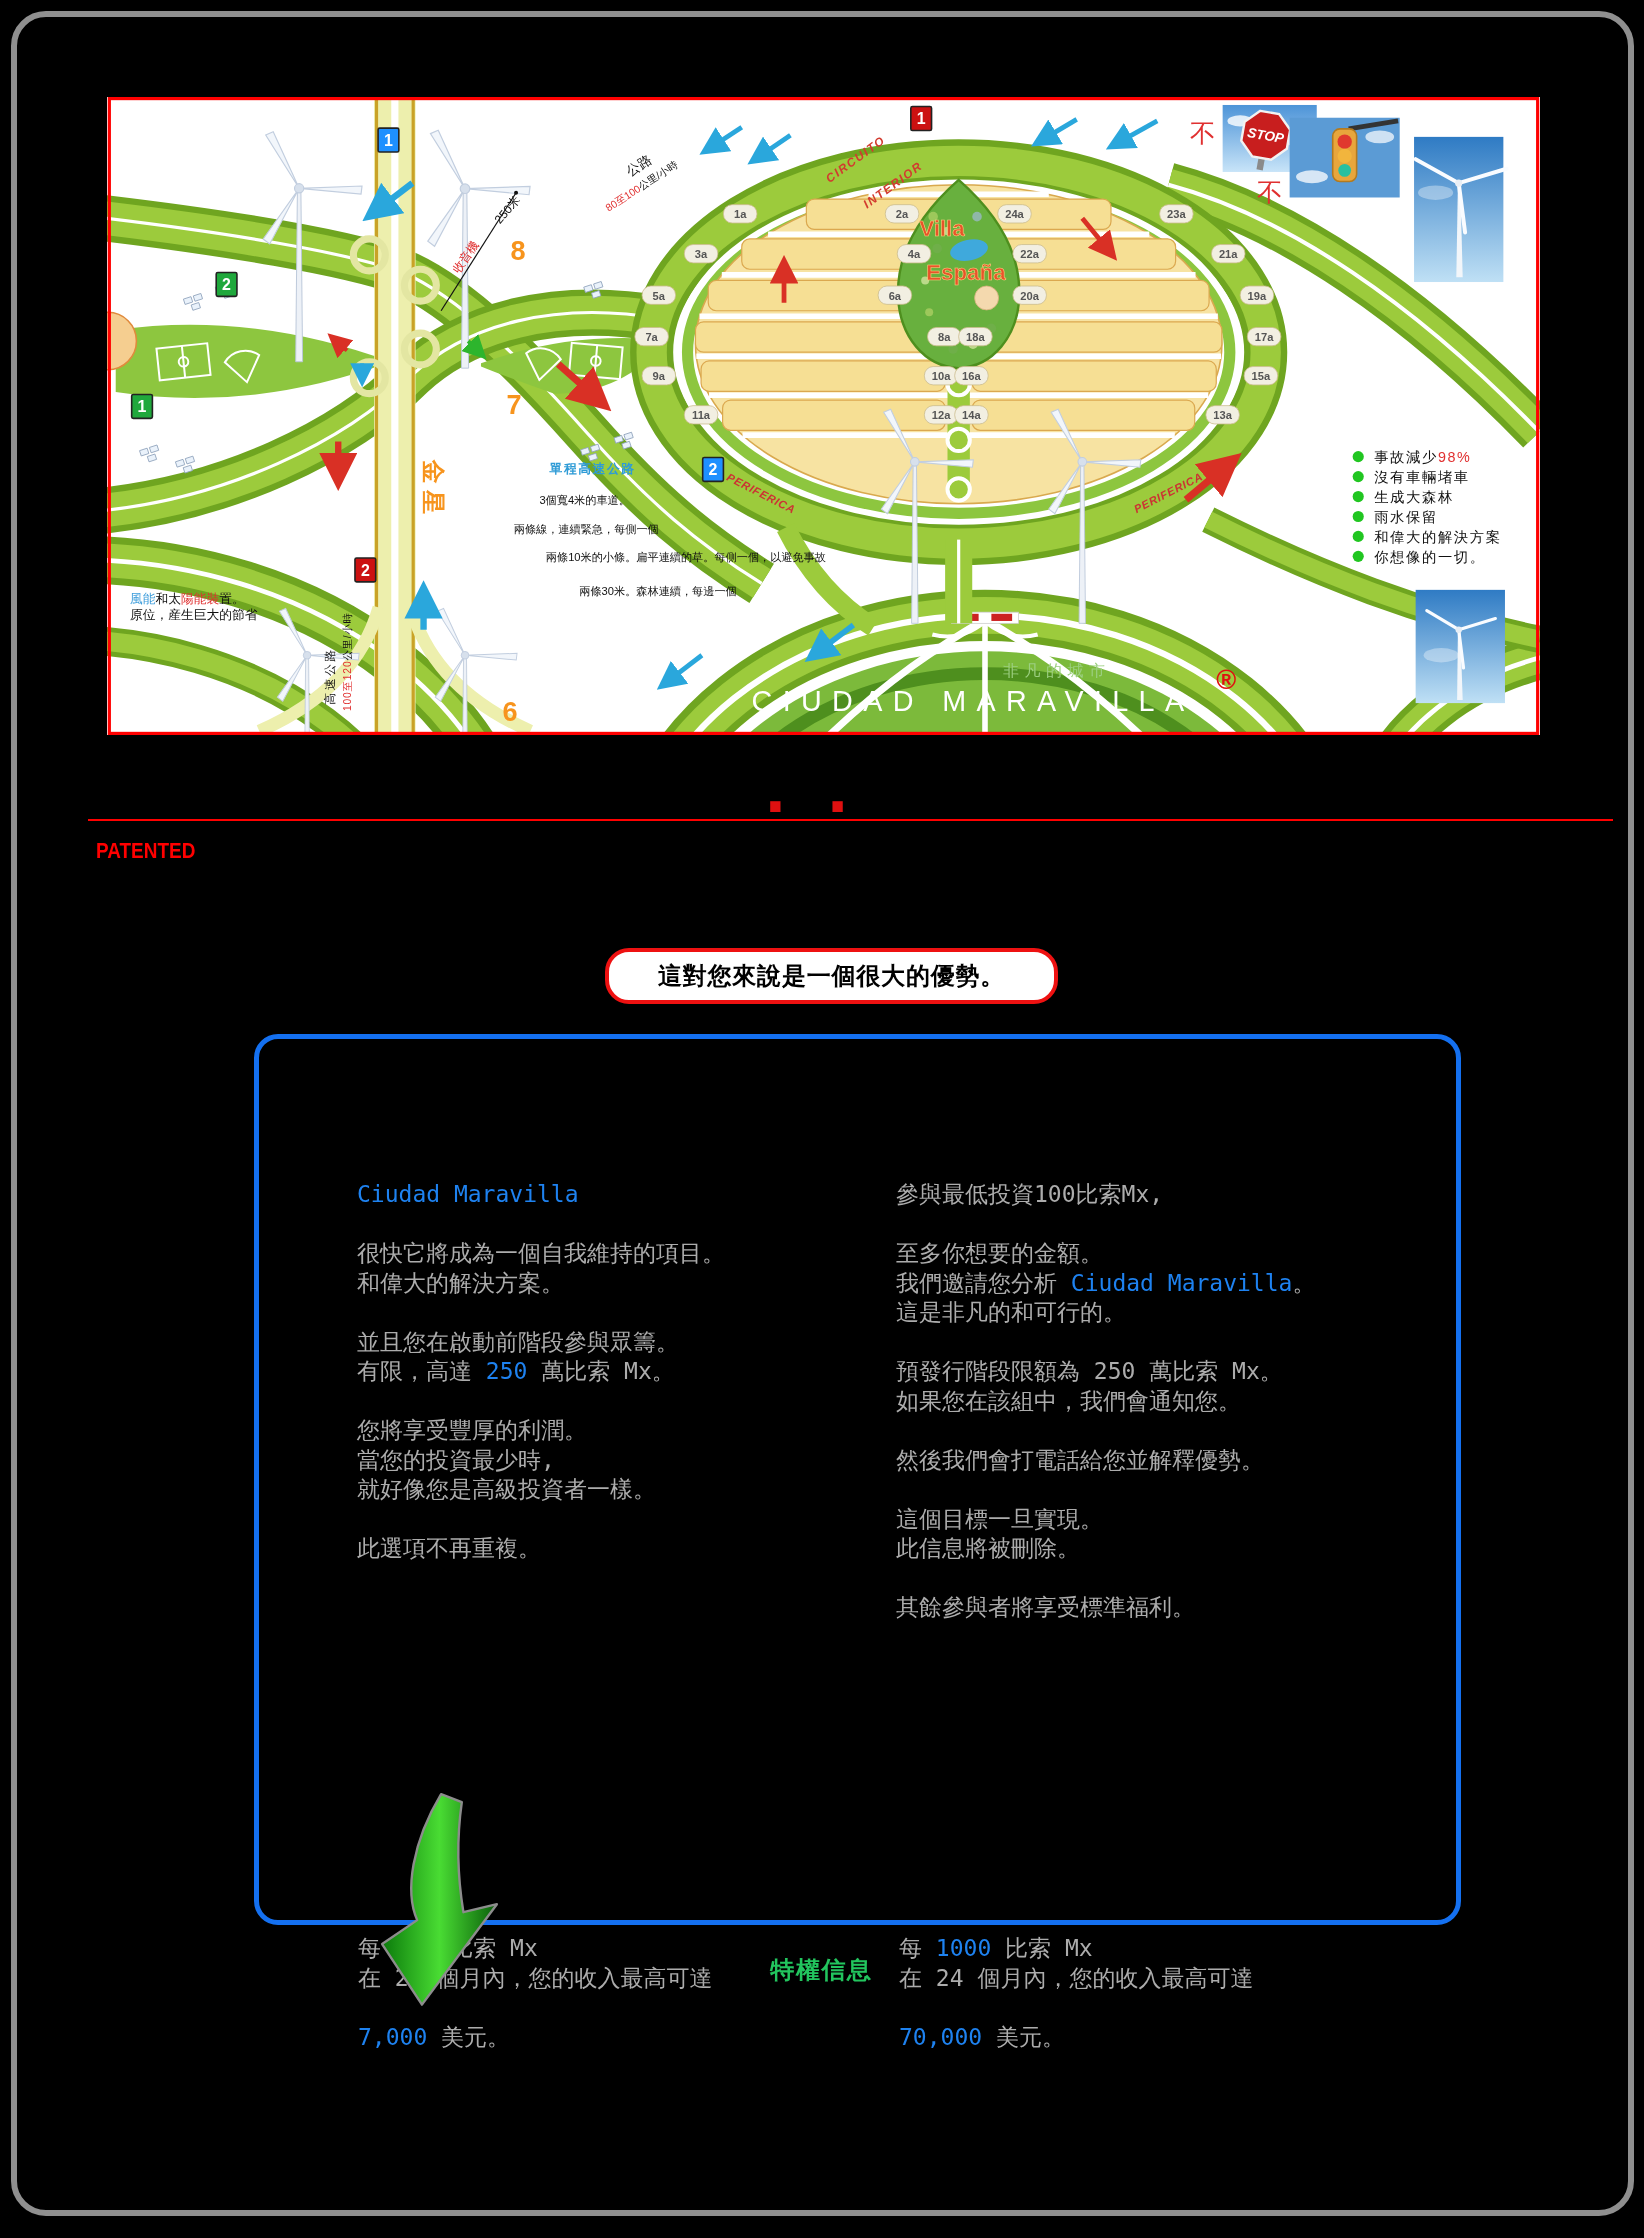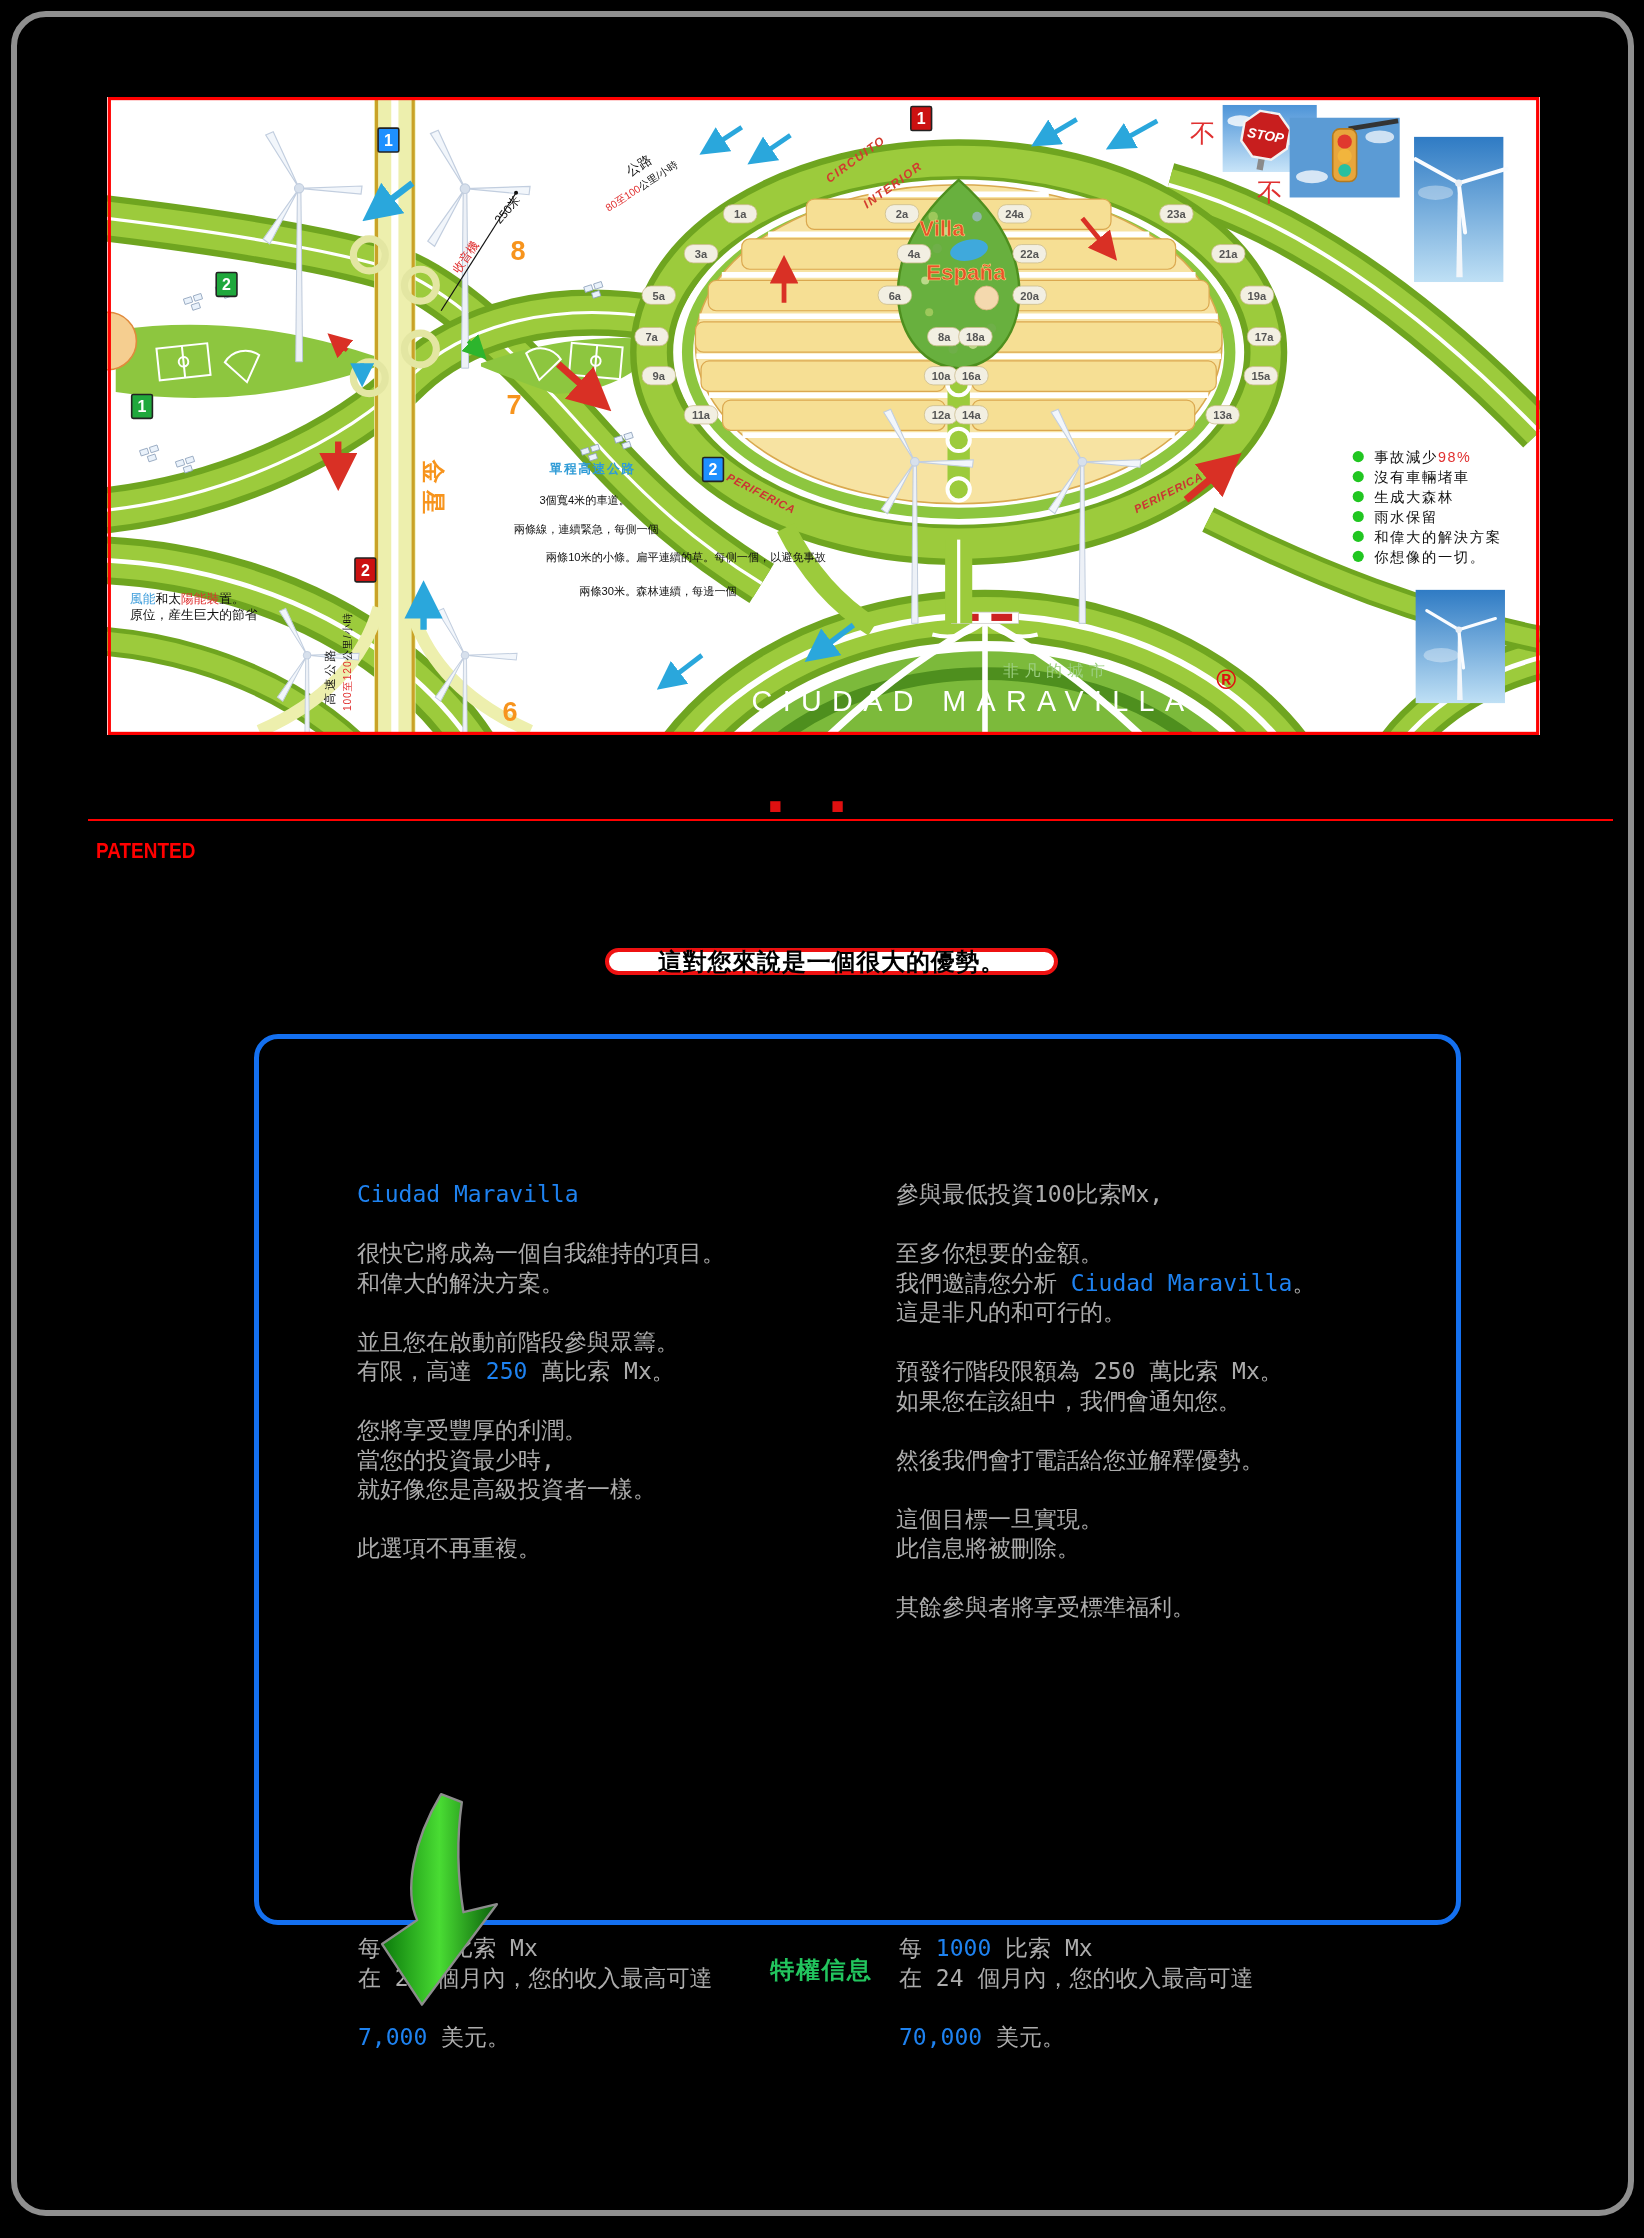--- a/index.html
+++ b/index.html
@@ -9,21 +9,21 @@
          border:6.4px solid #8F8F8F;border-radius:35px;box-sizing:border-box;pointer-events:none;}
   .map-wrap{position:absolute;left:107px;top:97px;width:1433px;height:638px;background:#fff;}
   .map-wrap svg{display:block;}
   .title-row{position:absolute;left:0;top:745px;width:1613px;display:flex;
              align-items:baseline;justify-content:center;gap:42px;}
   .title-dot{color:#E01010;font-size:73px;font-weight:bold;}
   .site-title{color:#fff;font-size:72px;font-weight:bold;letter-spacing:-1.6px;}
   .red-rule{position:absolute;left:88px;top:819px;width:1525px;height:2.4px;background:#FF0000;}
   .patented{position:absolute;left:96px;top:838px;color:#FF0000;font-size:22.3px;font-weight:bold;
             transform:scaleX(.85);transform-origin:left;}
-  .pill{position:absolute;left:605px;top:948px;width:453px;height:27px;background:#fff;
+  .pill{position:absolute;left:605px;top:948px;width:453px;height:56px;background:#fff;
         border:4px solid #EE1111;border-radius:24px;display:flex;align-items:center;
         justify-content:center;box-sizing:border-box;}
   .pill span{color:#000;font-size:24px;font-weight:bold;letter-spacing:0.8px;}
   .bluebox{position:absolute;left:254px;top:1034px;width:1207px;height:891px;
            border:5.6px solid #1470F0;border-radius:24px;box-sizing:border-box;}
   .col{position:absolute;font-family:"DejaVu Sans Mono",monospace;font-size:23px;color:#ACACAC;}
   .ln{height:29.5px;line-height:29.5px;white-space:pre;}
   .acc{color:#1E82F0;}
   .col-left{left:357px;top:1180px;}
   .col-right{left:896px;top:1180px;}

